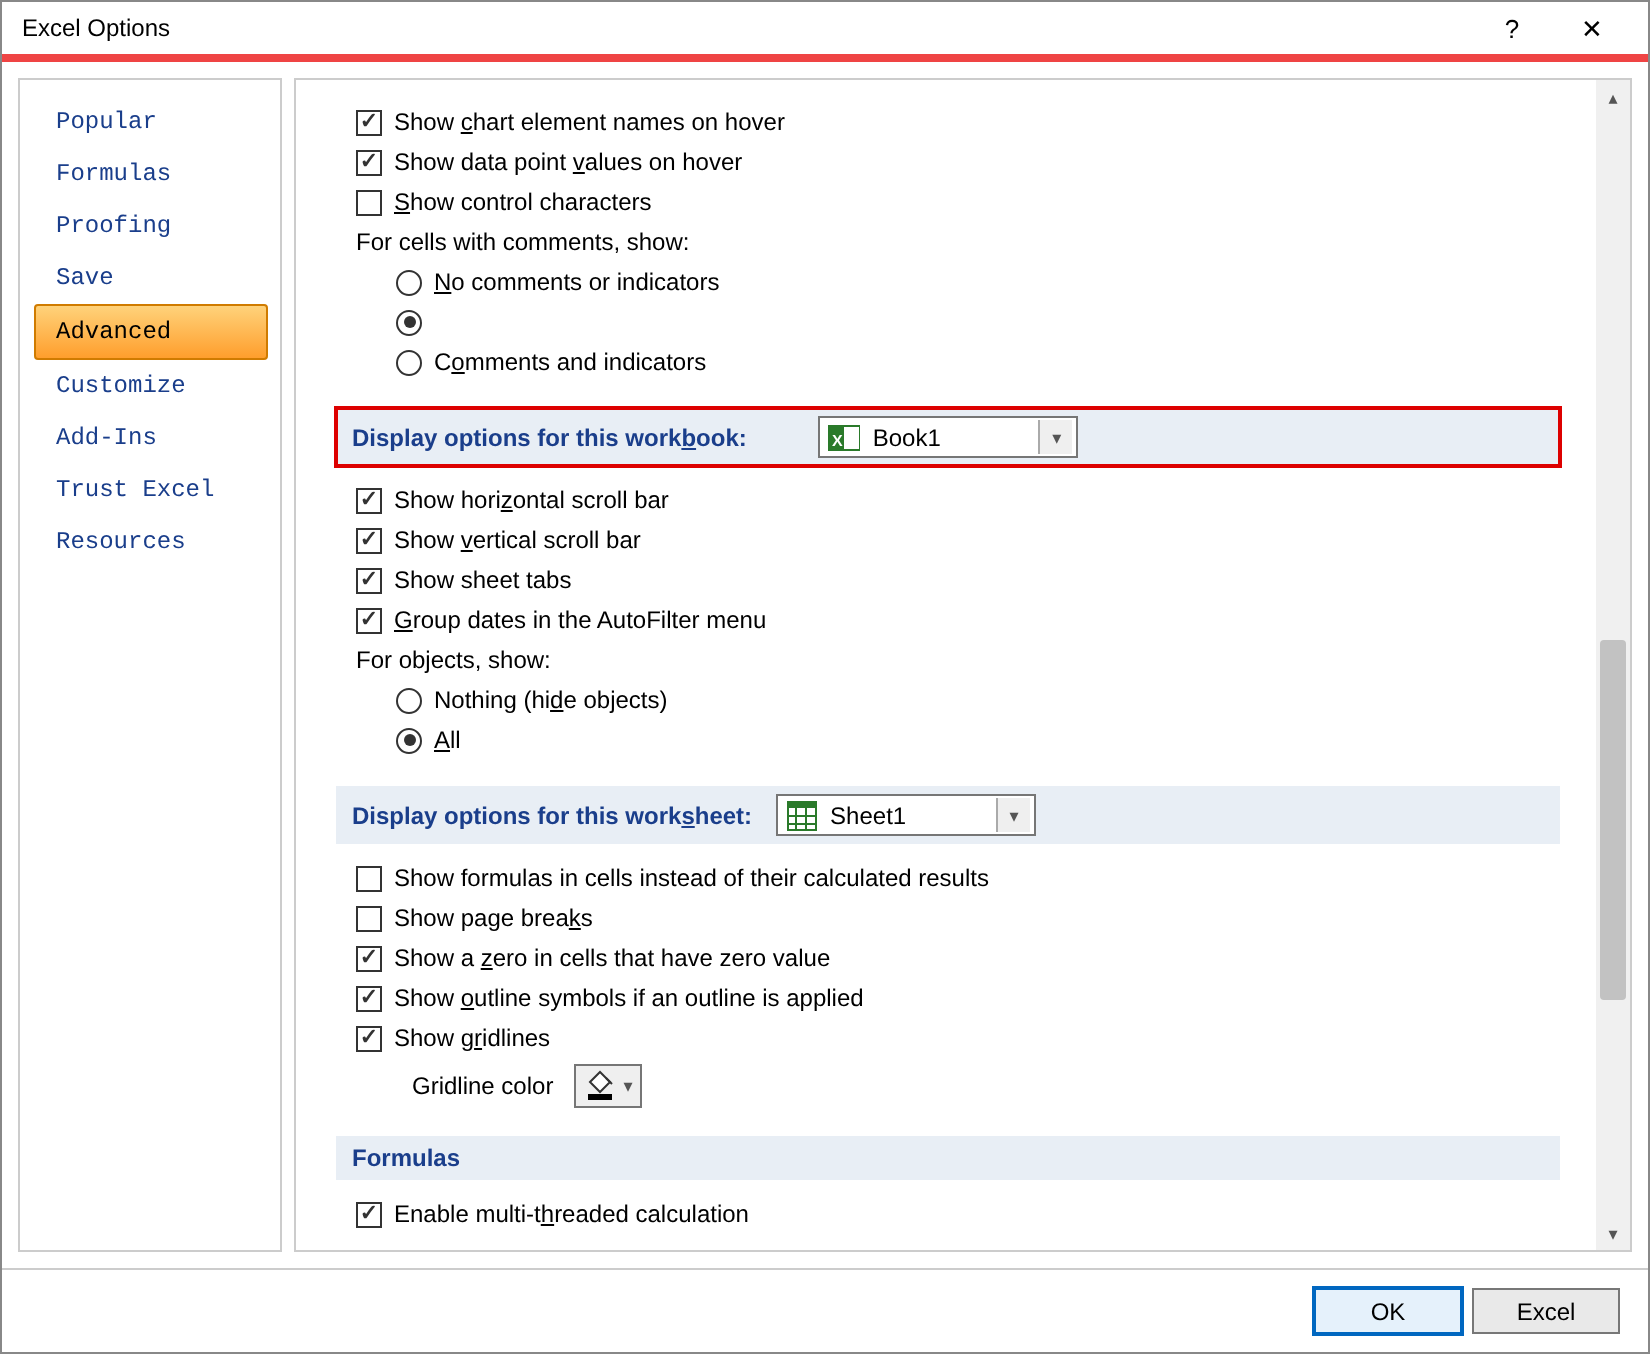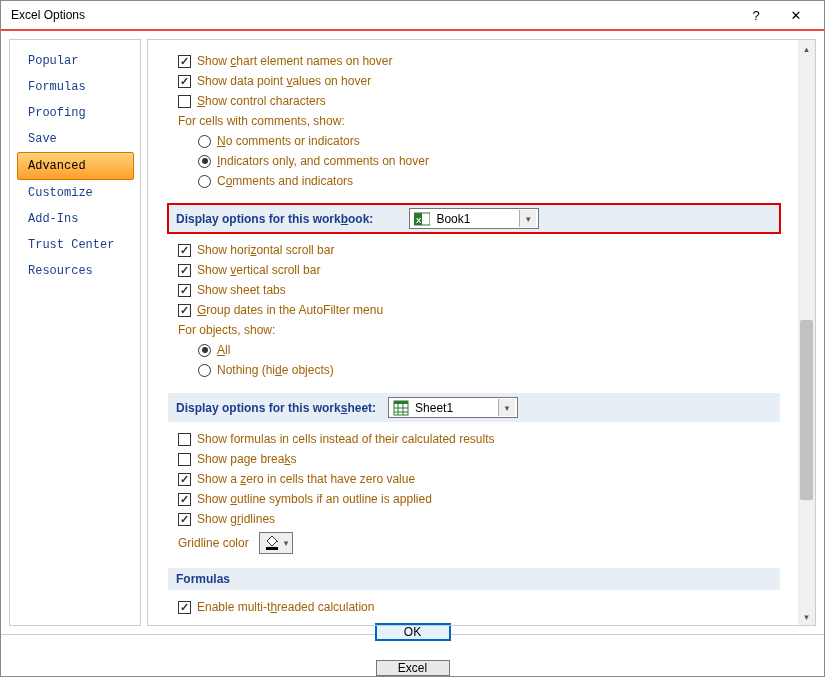--- a/index.html
+++ b/index.html
@@ -14,21 +14,21 @@
     border: 1px solid #888;
     display: flex;
     flex-direction: column;
     overflow: hidden;
   }
   .titlebar {
     height: 30px;
     display: flex;
     align-items: center;
     padding: 0 8px 0 10px;
-    border-bottom: 2px solid #ef4444;
+    border-bottom: 4px solid #ef4444;
   }
   .titlebar .title { flex: 1; font-size: 12px; }
   .titlebar .tbtn {
     width: 40px;
     height: 28px;
     display: flex;
     align-items: center;
     justify-content: center;
     font-size: 13px;
     cursor: pointer;
@@ -127,21 +127,21 @@
     background: #333;
   }
   .chk.checked::after {
     content: "✓";
     font-weight: bold;
     color: #333;
     line-height: 1;
     font-size: 11px;
   }
   .u { text-decoration: underline; }
-  .plain-label { color: #a16207; }
+  .plain-label { color: #000000; }
   .section-header {
     background: #e8eef5;
     color: #1a3e8b;
     font-weight: bold;
     padding: 4px 8px;
     margin: 14px 0 8px -10px;
     display: flex;
     align-items: center;
     gap: 12px;
   }
@@ -198,24 +198,23 @@
   .color-swatch-under .bar {
     position: absolute;
     left: 2px; right: 2px; bottom: 0; height: 3px;
     background: #000;
   }
   .footer {
     height: 42px;
     display: flex;
     align-items: center;
     justify-content: flex-end;
-    gap: 20px;
+    gap: 5px;
     padding: 0 14px;
     border-top: 1px solid #ccc;
-    flex-direction: column;
   }
   .btn {
     min-width: 74px;
     height: 23px;
     border: 1px solid #777;
     background: #e9e9e9;
     display: inline-flex;
     align-items: center;
     justify-content: center;
     padding: 0 12px;
@@ -238,21 +237,21 @@
 
 <div class="main">
   <div class="sidebar">
     <div class="item">Popular</div>
     <div class="item">Formulas</div>
     <div class="item">Proofing</div>
     <div class="item">Save</div>
     <div class="item selected">Advanced</div>
     <div class="item">Customize</div>
     <div class="item">Add-Ins</div>
-    <div class="item">Trust Center</div>
+    <div class="item">Trust Excel</div>
     <div class="item">Resources</div>
   </div>
 
   <div class="content-wrap">
     <div class="content">
 
       <div class="row">
           <span class="chk checked"></span>
           <span class="plain-label">Show <span class="u">c</span>hart element names on hover</span>
         </div>
@@ -266,21 +265,20 @@
         </div>
       <div class="row">
           <span class="plain-label">For cells with comments, show:</span>
         </div>
       <div class="row indent1">
           <span class="rad"></span>
           <span class="plain-label"><span class="u">N</span>o comments or indicators</span>
         </div>
       <div class="row indent1">
           <span class="rad checked"></span>
-          <span class="plain-label"><span class="u">I</span>ndicators only, and comments on hover</span>
         </div>
       <div class="row indent1">
           <span class="rad"></span>
           <span class="plain-label">C<span class="u">o</span>mments and indicators</span>
         </div>
 
       <div class="section-header highlight">
         <span>Display options for this work<span class="u">b</span>ook:</span>
         <span class="wb-select">
           <span class="excel-icon">
@@ -308,26 +306,26 @@
           <span class="plain-label">Show sheet tabs</span>
         </div>
       <div class="row">
           <span class="chk checked"></span>
           <span class="plain-label"><span class="u">G</span>roup dates in the AutoFilter menu</span>
         </div>
       <div class="row">
           <span class="plain-label">For objects, show:</span>
         </div>
       <div class="row indent1">
+          <span class="rad"></span>
+          <span class="plain-label">Nothing (hi<span class="u">d</span>e objects)</span>
+        </div>
+      <div class="row indent1">
           <span class="rad checked"></span>
           <span class="plain-label"><span class="u">A</span>ll</span>
-        </div>
-      <div class="row indent1">
-          <span class="rad"></span>
-          <span class="plain-label">Nothing (hi<span class="u">d</span>e objects)</span>
         </div>
 
       <div class="section-header">
         <span>Display options for this work<span class="u">s</span>heet:</span>
         <span class="wb-select">
           <span class="excel-icon">
             <svg width="16" height="16" viewBox="0 0 16 16">
                 <rect x="1" y="1" width="14" height="14" fill="#fff" stroke="#2a7a2a"></rect>
                 <rect x="1" y="1" width="14" height="3" fill="#2a7a2a"></rect>
                 <line x1="5" y1="4" x2="5" y2="15" stroke="#2a7a2a"></line>
@@ -354,21 +352,21 @@
           <span class="plain-label">Show a <span class="u">z</span>ero in cells that have zero value</span>
         </div>
       <div class="row">
           <span class="chk checked"></span>
           <span class="plain-label">Show <span class="u">o</span>utline symbols if an outline is applied</span>
         </div>
       <div class="row">
           <span class="chk checked"></span>
           <span class="plain-label">Show g<span class="u">r</span>idlines</span>
         </div>
-      <div class="row" style="margin-top:4px; gap:10px;">
+      <div class="row" style="margin-top:4px; gap:10px;margin-left:28px;">
         <span class="plain-label">Gridline color</span>
         <span class="color-btn">
           <span class="color-swatch-under">
             <svg width="16" height="12" viewBox="0 0 16 12">
                 <path d="M3 6 L8 1 L13 6 L8 11 Z" fill="#fff" stroke="#333"></path>
                 <path d="M11 4 L14 7" stroke="#333"></path>
               </svg>
             <span class="bar"></span>
           </span>
           <span style="font-size:9px;color:#555;">▾</span>

